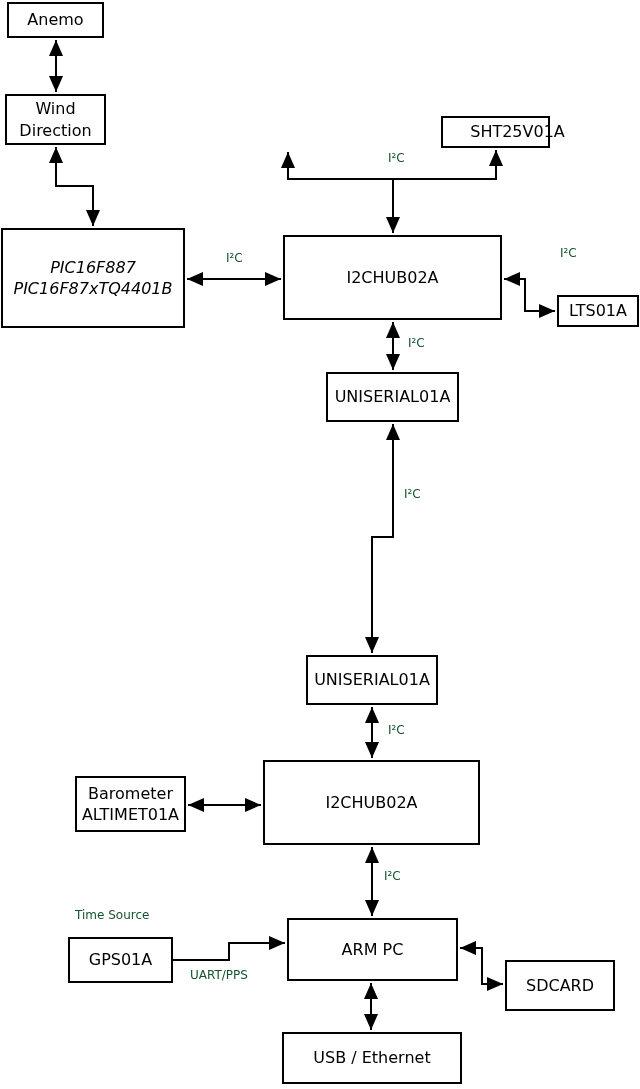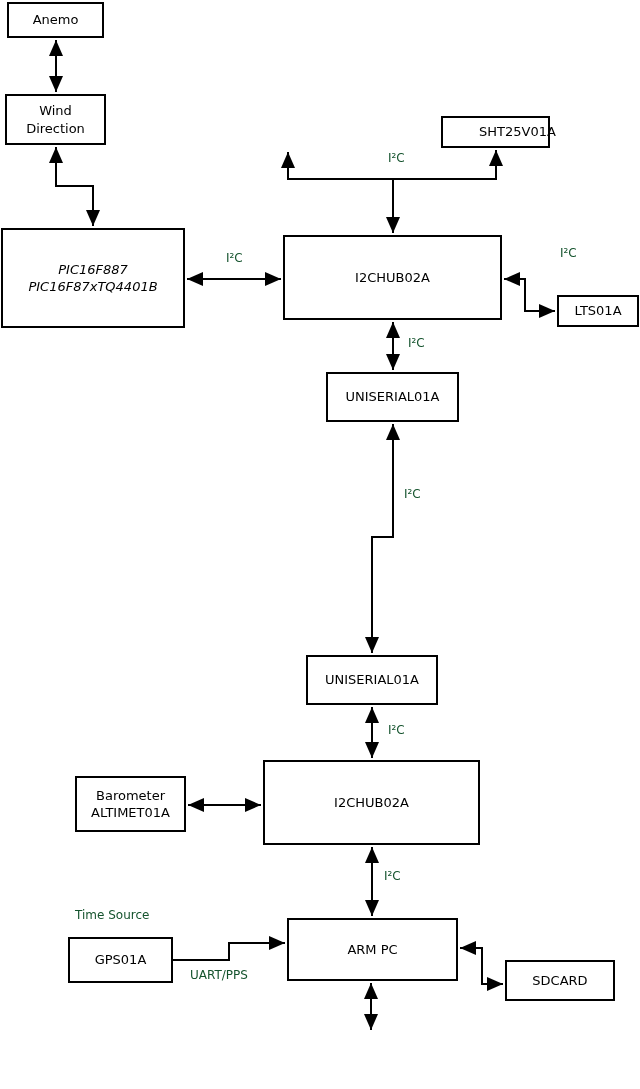--- a/index.html
+++ b/index.html
@@ -25,21 +25,21 @@
   .block {
     position: absolute;
     box-sizing: border-box;
     background: #ffffff;
     border: 2px solid #000000;
     display: flex;
     flex-direction: column;
     align-items: center;
     justify-content: center;
     text-align: center;
-    font-size: 13px;
+    font-size: 16px;
     line-height: 1.32;
     color: #000000;
   }
   .lbl {
     position: absolute;
     font-size: 12px;
     color: #14532d;
     white-space: nowrap;
   }
   path.conn {
@@ -120,24 +120,27 @@
   </div>
 
   <div class="block" style="left:68px; top:937px; width:105px; height:46px;justify-content:center;">
     <span>GPS01A</span>
   </div>
 
   <div class="block" style="left:287px; top:918px; width:171px; height:63px;">
     <span>ARM PC</span>
   </div>
 
-  <div class="block" style="left:505px; top:960px; width:110px; height:41px;justify-content:center;">
+  <div class="block" style="left:505px; top:960px; width:110px; height:51px;justify-content:center;">
     <span>SDCARD</span>
   </div>
 
+  <div class="block" style="left:282px; top:1032px; width:180px; height:52px;">
+    <span>USB / Ethernet</span>
+  </div>
 
   <span class="lbl" style="left:388px; top:151px;">I²C</span>
   <span class="lbl" style="left:560px; top:246px;">I²C</span>
   <span class="lbl" style="left:226px; top:251px;">I²C</span>
   <span class="lbl" style="left:408px; top:336px;">I²C</span>
   <span class="lbl" style="left:404px; top:487px;">I²C</span>
   <span class="lbl" style="left:388px; top:723px;">I²C</span>
   <span class="lbl" style="left:384px; top:869px;">I²C</span>
   <span class="lbl" style="left:75px; top:908px;">Time Source</span>
   <span class="lbl" style="left:190px; top:968px;">UART/PPS</span>

